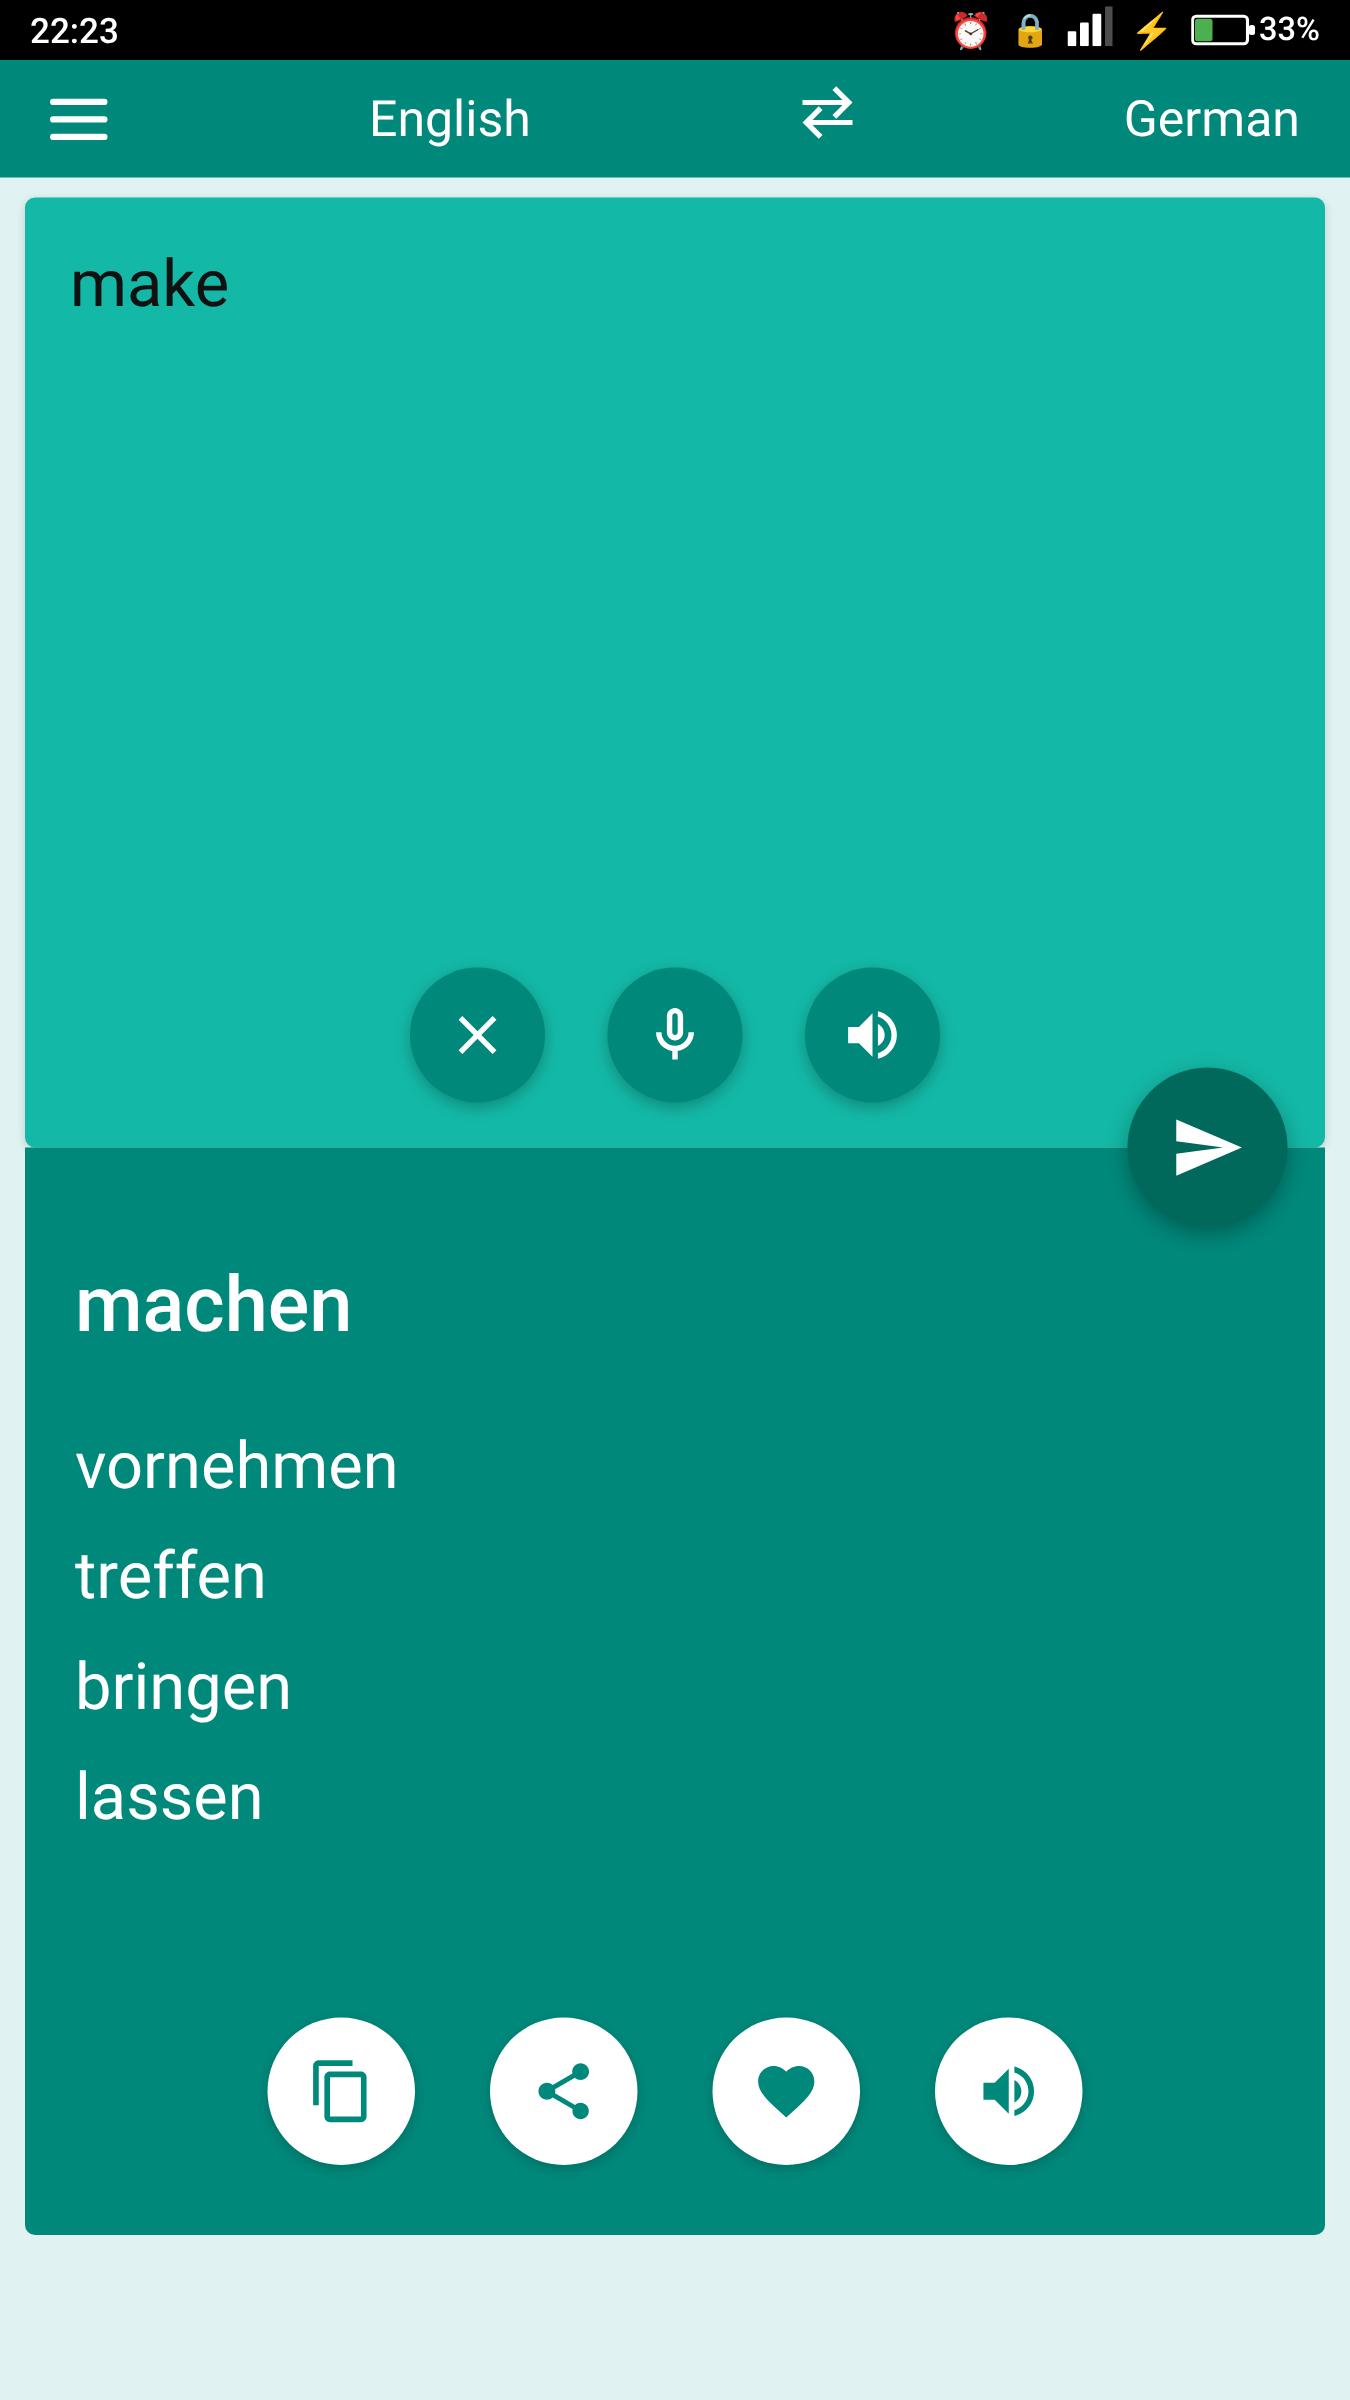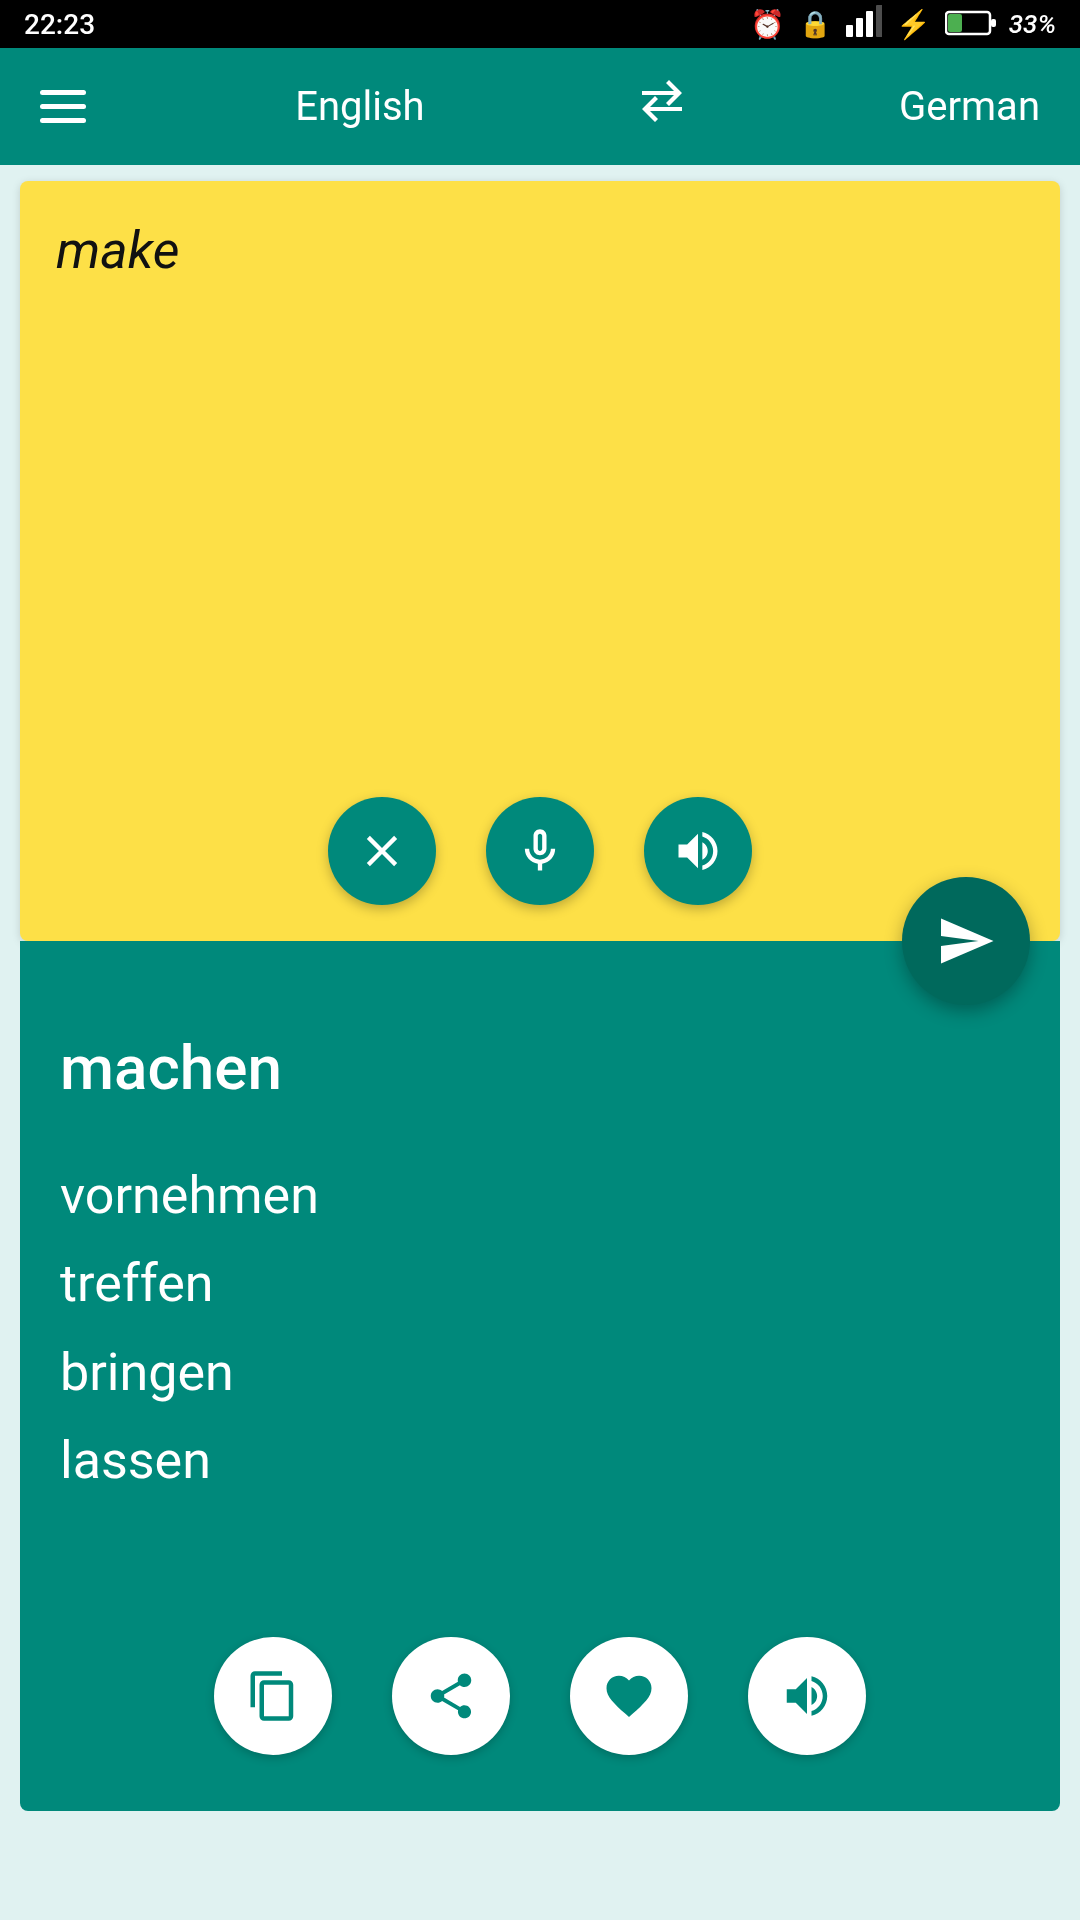--- a/index.html
+++ b/index.html
@@ -27,21 +27,21 @@
     }
     .status-right {
       display: flex;
       align-items: center;
       gap: 14px;
     }
 
     
     .nav-bar {
       background: #00897b;
-      height: 117px;
+      height: 94px;
       display: flex;
       align-items: center;
       justify-content: space-between;
       padding: 0 40px;
     }
     .nav-bar .menu-icon {
       color: #fff;
       font-size: 42px;
       cursor: pointer;
       display: flex;
@@ -61,28 +61,27 @@
       font-weight: 400;
     }
     .swap-icon {
       color: #fff;
       font-size: 44px;
       cursor: pointer;
     }
 
     
     .input-area {
-      background: #fde047;
+      background: #14b8a6;
       margin: 16px 20px 0 20px;
       border-radius: 8px;
       padding: 36px 36px 20px 36px;
       min-height: 760px;
       position: relative;
       box-shadow: 0 2px 8px rgba(0,0,0,0.15);
-      font-style: italic;
     }
     .input-text {
       font-size: 52px;
       color: #111;
       font-weight: 400;
       line-height: 1.3;
     }
 
     
     .input-actions {
@@ -204,21 +203,21 @@
       <svg width="36" height="32" viewBox="0 0 36 32" fill="white">
         <rect x="0" y="20" width="7" height="12" rx="1"></rect>
         <rect x="10" y="13" width="7" height="19" rx="1"></rect>
         <rect x="20" y="6" width="7" height="26" rx="1"></rect>
         <rect x="30" y="0" width="7" height="32" rx="1" opacity="0.3"></rect>
       </svg>
     </span>
 
     <span style="font-size:28px;">⚡</span>
 
-    <span style="display:flex;align-items:flex-start;gap:12px;font-style:italic;">
+    <span style="display:flex;align-items:center;gap:2px;">
       <svg width="52" height="28" viewBox="0 0 52 28">
         <rect x="1" y="3" width="44" height="22" rx="3" ry="3" stroke="white" stroke-width="2.5" fill="none"></rect>
         <rect x="3" y="5" width="14" height="18" rx="2" fill="#4caf50"></rect>
         <rect x="46" y="10" width="5" height="8" rx="2" fill="white"></rect>
       </svg>
       <span style="font-size:26px;">33%</span>
     </span>
   </div>
 </div>
 

